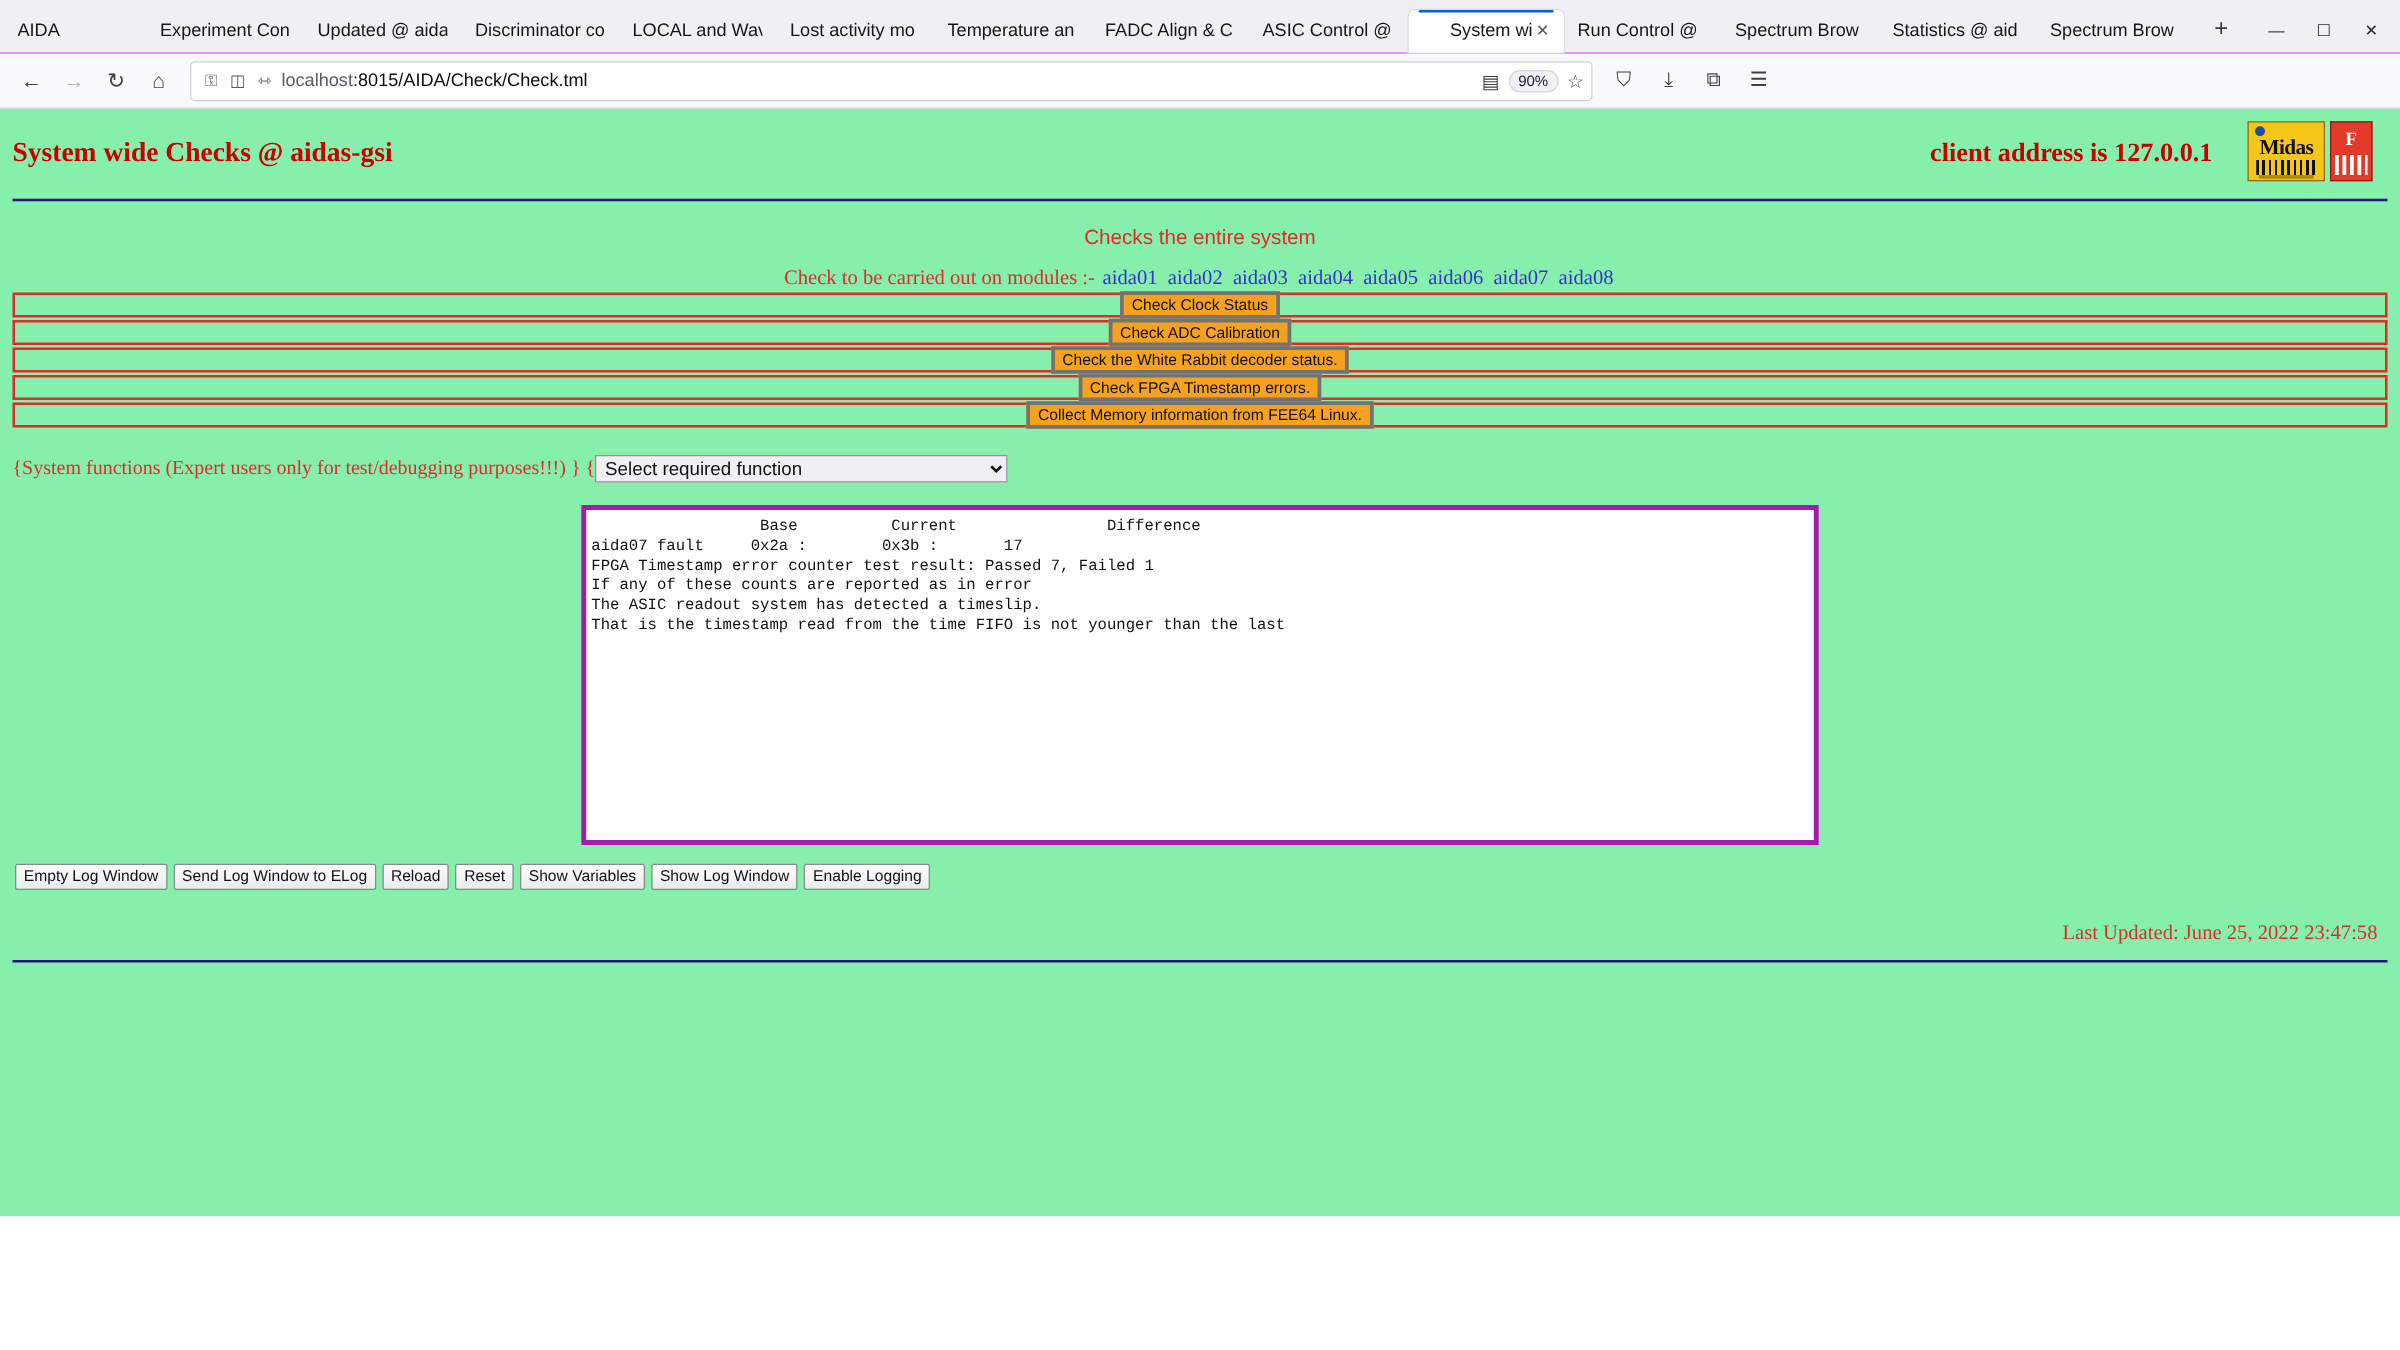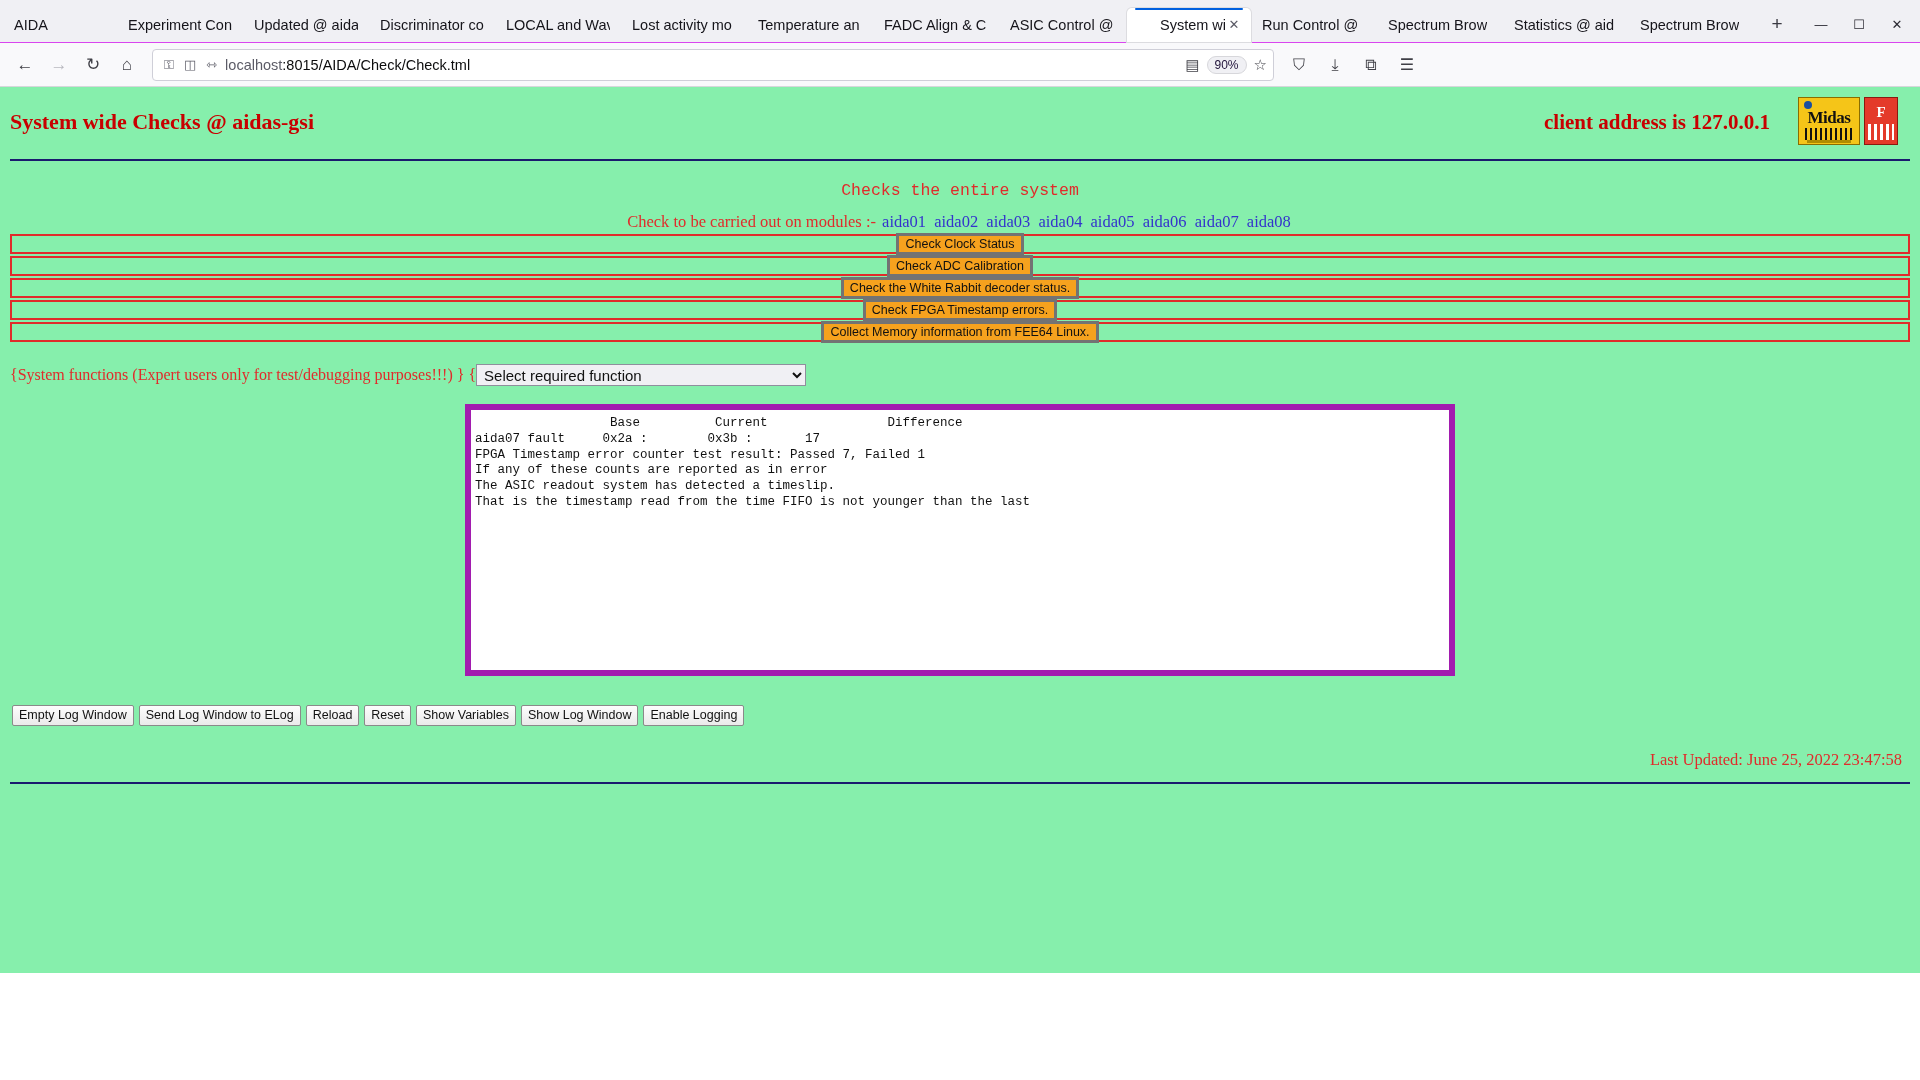--- a/index.html
+++ b/index.html
@@ -199,21 +199,21 @@
   hr.rule {
     border: none;
     border-top: 2px solid #1a1a6e;
     margin: 14px 0 0 0;
   }
 
   .subtitle {
     text-align: center;
     color: #e02b2b;
     font-size: 16.5px;
-    font-family: Liberation Mono, monospace;
+    font-family: Liberation Sans, sans-serif;
     margin-top: 20px;
   }
   .modline {
     text-align: center;
     color: #e02b2b;
     font-size: 16.5px;
     font-family: "Liberation Serif", serif;
     margin-top: 12px;
   }
   .modline a {
@@ -255,33 +255,33 @@
     border: 1px solid #8f8f9d;
     background: #f0f0f4;
     color: #111;
     padding: 1px 3px;
   }
 
   .logwrap { display: flex; justify-content: center; margin-top: 18px; }
   .logbox {
     width: 990px; height: 272px;
     background: #ffffff;
-    border: 6px solid #a21caf;
+    border: 4px solid #a21caf;
     font-family: "Liberation Mono", monospace;
     font-size: 12.5px;
     line-height: 15.8px;
     color: #111;
     padding: 6px 4px 4px 4px;
     position: relative;
     white-space: pre;
     overflow: hidden;
     resize: none;
   }
 
-  .btnbar { display: flex; gap: 5px; margin-top: 29px; padding-left: 2px; }
+  .btnbar { display: flex; gap: 5px; margin-top: 15px; padding-left: 2px; }
   .winbtn {
     font-family: "Liberation Sans", sans-serif;
     font-size: 12.5px;
     color: #111;
     background: linear-gradient(#fdfdfd, #eaeaea);
     border: 1px solid #8a8a8a;
     border-radius: 2px;
     padding: 2px 6px;
     line-height: 15px;
   }

